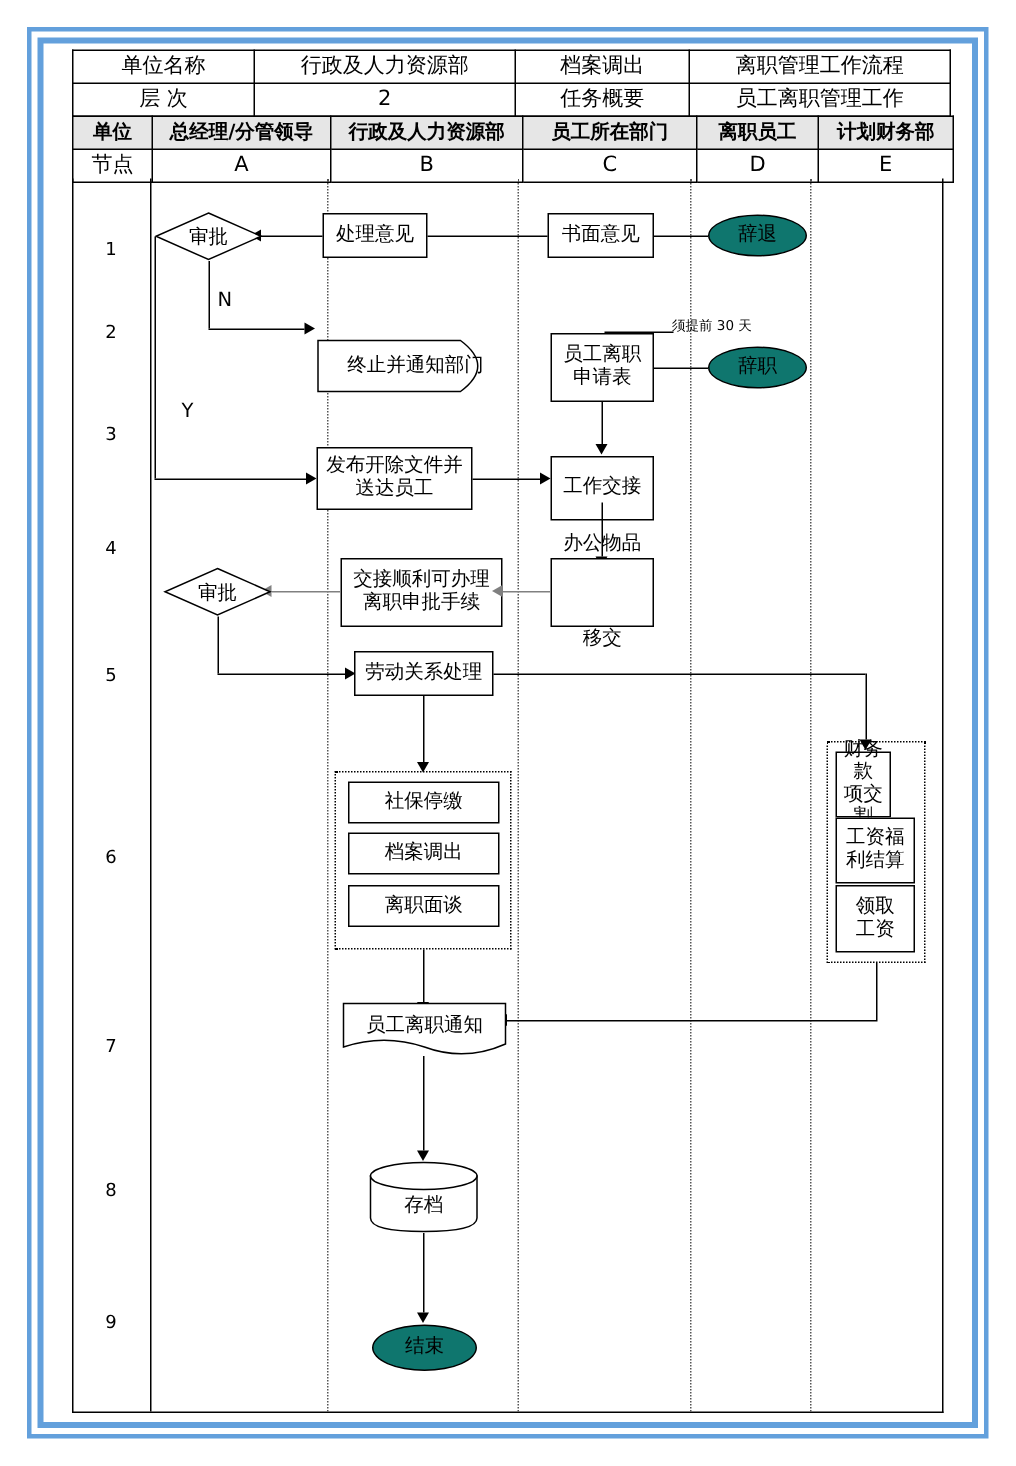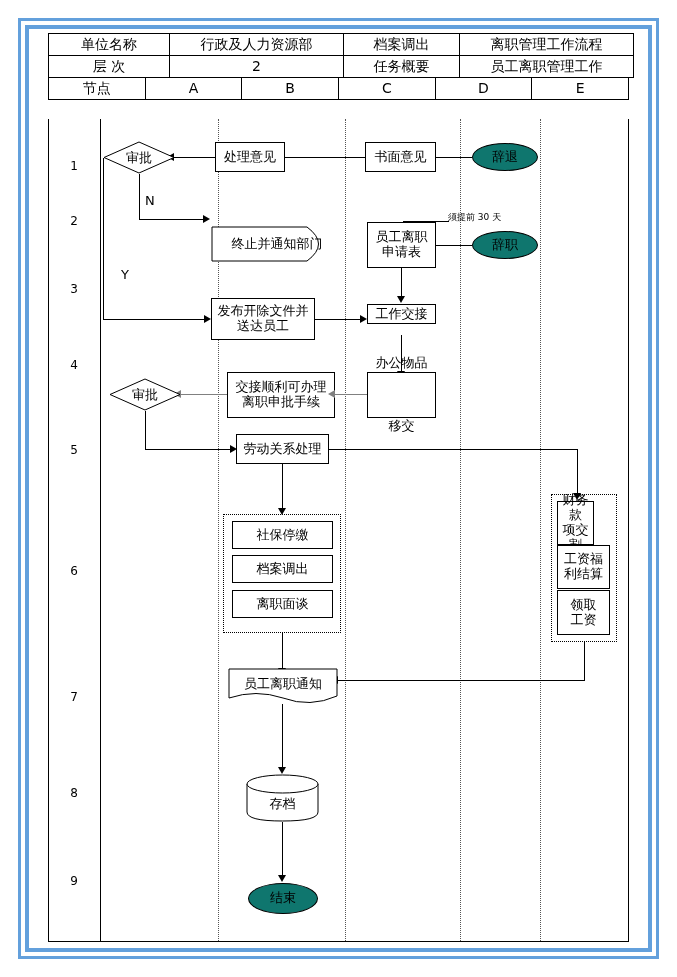--- a/index.html
+++ b/index.html
@@ -90,20 +90,28 @@
         <td>层    次</td>
         <td>2</td>
         <td>任务概要</td>
         <td>员工离职管理工作</td>
       </tr>
     </tbody>
       </table>
 
     <table class="lane-head">
       <tbody>
+          <tr class="hdr">
+        <td style="width:52px">单位</td>
+        <td style="width:118px">总经理/分管领导</td>
+        <td style="width:127px">行政及人力资源部</td>
+        <td style="width:115px">员工所在部门</td>
+        <td style="width:80px">离职员工</td>
+        <td style="width:89px">计划财务部</td>
+      </tr>
       <tr class="code">
         <td>节点</td>
         <td>A</td>
         <td>B</td>
         <td>C</td>
         <td>D</td>
         <td>E</td>
       </tr>
     </tbody>
       </table>
@@ -175,21 +183,21 @@
     <div class="label" style="left:112px;top:160px;">N</div>
 
     <div class="v" style="left:368px;top:235px;height:28px;"></div>
     <div class="arrow ar-down" style="left:364px;top:263px;"></div>
 
     <div class="node rect" style="left:178px;top:265px;width:104px;height:42px;flex-direction:column;">
       <span>发布开除文件并</span>
       <span>送达员工</span>
     </div>
 
-    <div class="node rect" style="left:334px;top:271px;width:69px;height:20px;">工作交接</div>
+    <div class="node rect" style="left:334px;top:271px;width:69px;height:43px;">工作交接</div>
 
     <div class="h" style="left:282px;top:286px;width:45px;"></div>
     <div class="arrow ar-right" style="left:327px;top:282px;"></div>
 
     <div class="v" style="left:70px;top:125px;height:161px;"></div>
     <div class="h" style="left:70px;top:286px;width:101px;"></div>
     <div class="arrow ar-right" style="left:171px;top:282px;"></div>
     <div class="label" style="left:88px;top:234px;">Y</div>
 
     <div class="v" style="left:368px;top:302px;height:36px;"></div>

